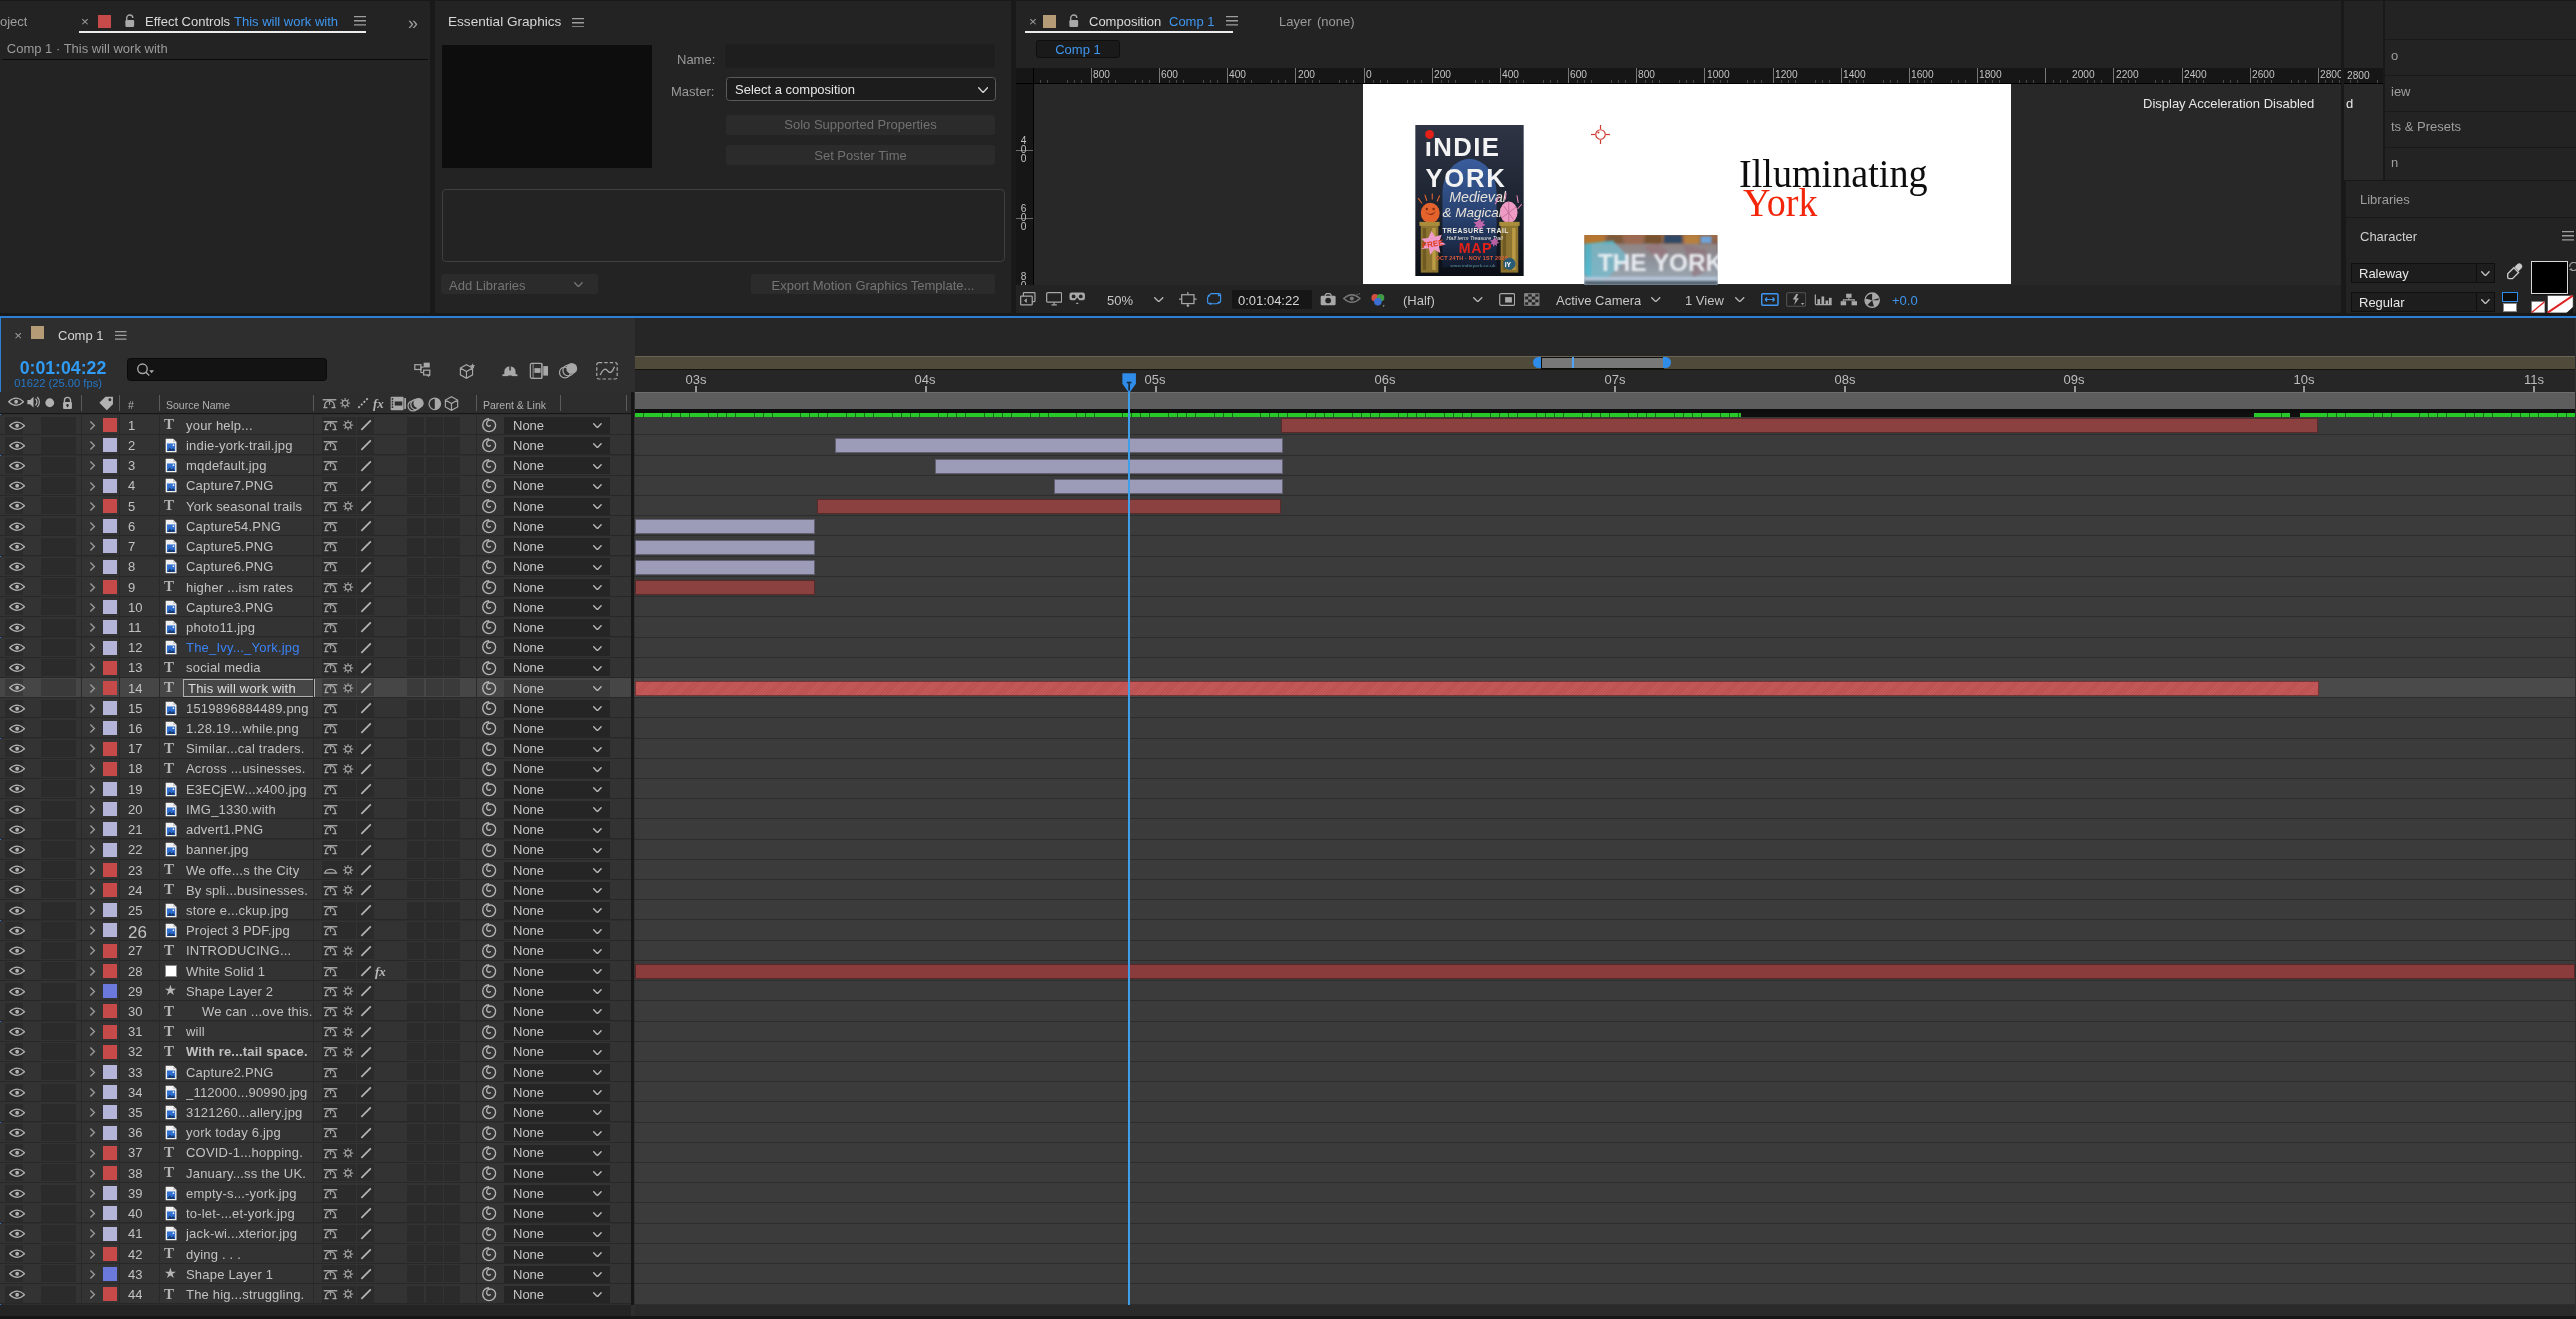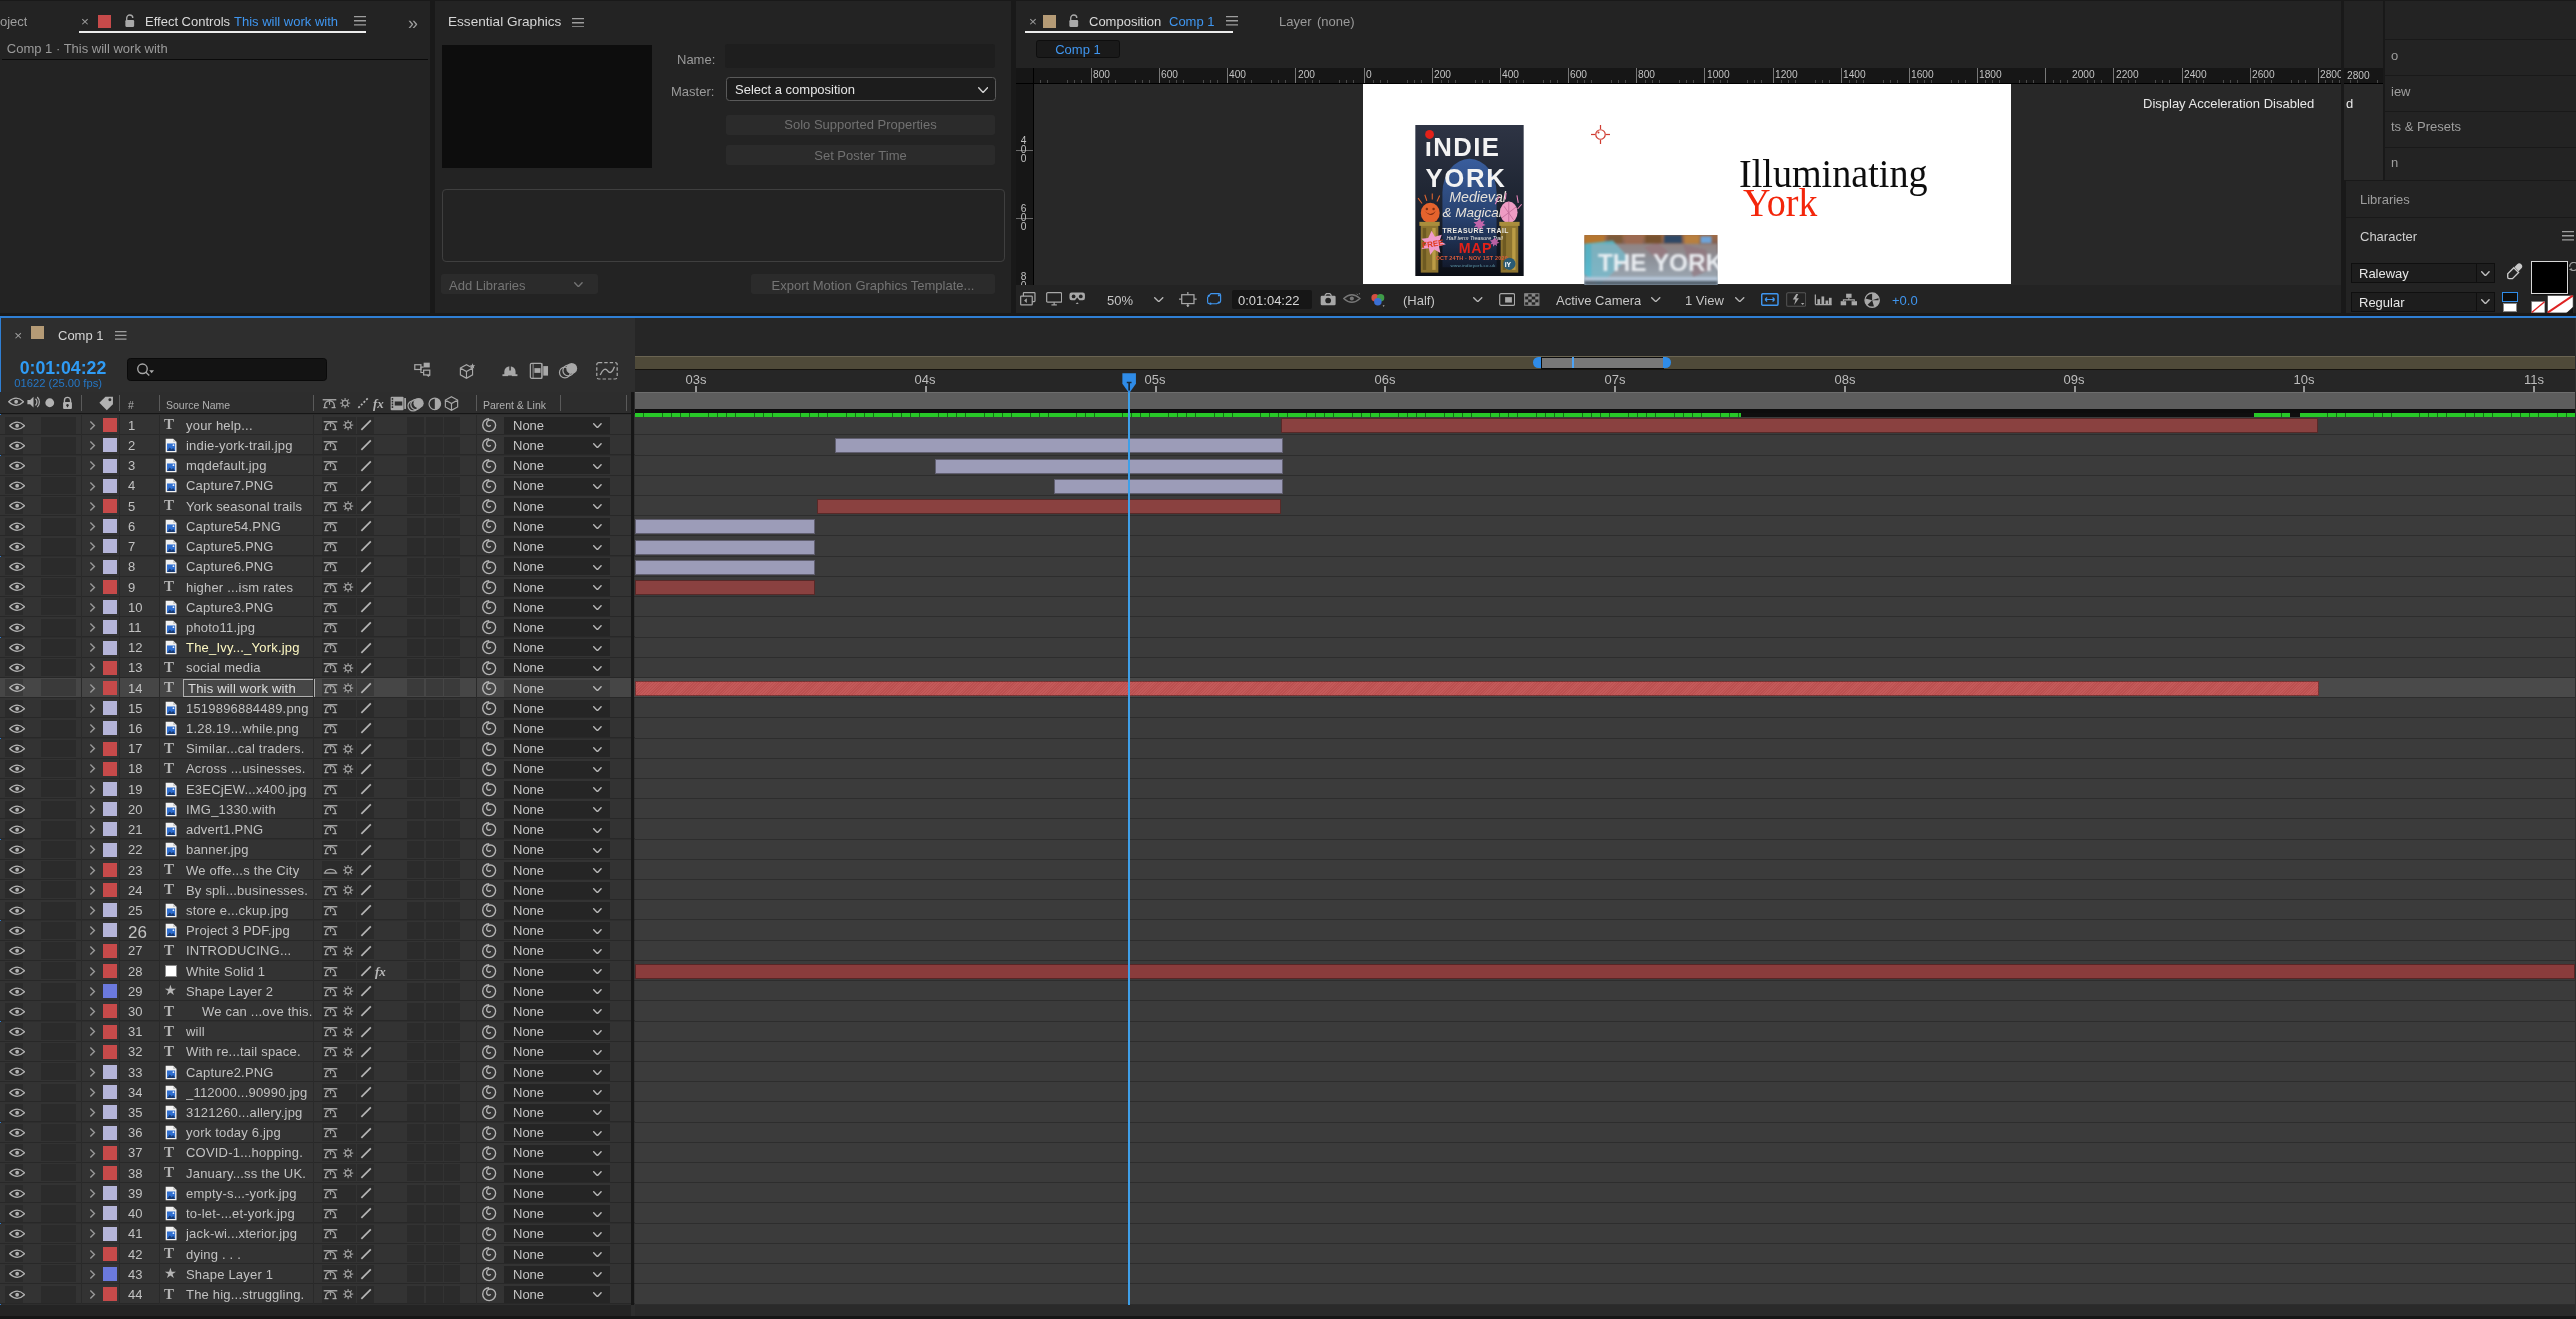--- a/index.html
+++ b/index.html
@@ -1055,21 +1055,21 @@
     </svg>
 <div class="abs" style="left:103px;top:641px;width:14.3px;height:14.3px;background:#b4b4d8;"></div>
 <div class="abs nm" style="left:128px;top:640px;font-size:13px;color:#c2c2c2;">12</div>
 <svg class="icon" style="left:165px;top:640px;" width="12.2" height="15" viewBox="0 0 18 22">
       <path d="M1 1 h11 l5 5 v15 h-16 z" fill="#f2f2f2"></path>
       <path d="M12 1 l5 5 h-5 z" fill="#c9c9c9"></path>
       <rect x="3" y="8" width="12" height="11" fill="#2f6fd0"></rect>
       <path d="M3 19 l4 -5 3 3 2 -2.5 3 4.5 z" fill="#1a3c74"></path>
       <circle cx="12.5" cy="10.5" r="1.3" fill="#e8f0ff"></circle>
     </svg>
-<div class="abs nm" style="left:186px;top:640px;font-size:13px;color:#fef9c3;letter-spacing:0.2px;text-align:right;">The_Ivy..._York.jpg</div>
+<div class="abs nm" style="left:186px;top:640px;font-size:13px;color:#3b82f6;letter-spacing:0.2px;text-align:right;">The_Ivy..._York.jpg</div>
 <div class="abs" style="left:322px;top:639px;width:17px;height:17px;background:#2b2b2b;"></div>
 <div class="abs" style="left:339px;top:639px;width:17px;height:17px;background:#2b2b2b;"></div>
 <div class="abs" style="left:357px;top:639px;width:17px;height:17px;background:#2b2b2b;"></div>
 <svg class="icon" style="left:323px;top:642px;" width="15" height="11" viewBox="0 0 22 16">
       <path d="M1 2.5 H21" stroke="#a8a8a8" stroke-width="2"></path>
       <path d="M4 14 v-3 a7 7 0 0 1 14 0 v3" fill="none" stroke="#a8a8a8" stroke-width="2"></path>
       <path d="M2 14 h6 M14 14 h6" stroke="#a8a8a8" stroke-width="2"></path>
       <path d="M11 5 v5" stroke="#a8a8a8" stroke-width="1.6"></path>
     </svg>
 <svg class="icon" style="left:360px;top:642px;" width="12.2" height="12.2" viewBox="0 0 18 18">
@@ -1993,21 +1993,21 @@
 <svg class="icon" style="left:8.8px;top:1047px;" width="16.3" height="9.5" viewBox="0 0 24 14">
       <path d="M1 7 Q12 -3.5 23 7 Q12 17.5 1 7 Z" fill="none" stroke="#b2b2b2" stroke-width="1.8"></path>
       <circle cx="12" cy="7" r="2.8" fill="#b2b2b2"></circle>
     </svg>
 <svg class="icon" style="left:89px;top:1046px;" width="6.8" height="11" viewBox="0 0 10 16">
       <path d="M2 2 L8 8 L2 14" fill="none" stroke="#9a9a9a" stroke-width="2"></path>
     </svg>
 <div class="abs" style="left:103px;top:1045px;width:14.3px;height:14.3px;background:#c64a4a;"></div>
 <div class="abs nm" style="left:128px;top:1044px;font-size:13px;color:#c2c2c2;">32</div>
 <div class="abs nm" style="left:164px;top:1043px;font-size:15px;color:#b5b5b5;font-family:'Liberation Serif',serif;font-weight:bold;">T</div>
-<div class="abs nm" style="left:186px;top:1044px;font-size:13px;color:#c2c2c2;letter-spacing:0.2px;">With re...tail space.</div>
+<div class="abs nm" style="left:186px;top:1044px;font-size:13px;color:#c2c2c2;letter-spacing:0.2px;font-weight:bold;">With re...tail space.</div>
 <div class="abs" style="left:322px;top:1043px;width:17px;height:17px;background:#2b2b2b;"></div>
 <div class="abs" style="left:339px;top:1043px;width:17px;height:17px;background:#2b2b2b;"></div>
 <div class="abs" style="left:357px;top:1043px;width:17px;height:17px;background:#2b2b2b;"></div>
 <svg class="icon" style="left:323px;top:1046px;" width="15" height="11" viewBox="0 0 22 16">
       <path d="M1 2.5 H21" stroke="#a8a8a8" stroke-width="2"></path>
       <path d="M4 14 v-3 a7 7 0 0 1 14 0 v3" fill="none" stroke="#a8a8a8" stroke-width="2"></path>
       <path d="M2 14 h6 M14 14 h6" stroke="#a8a8a8" stroke-width="2"></path>
       <path d="M11 5 v5" stroke="#a8a8a8" stroke-width="1.6"></path>
     </svg>
 <svg class="icon" style="left:342px;top:1046px;" width="12.2" height="12.2" viewBox="0 0 18 18">

